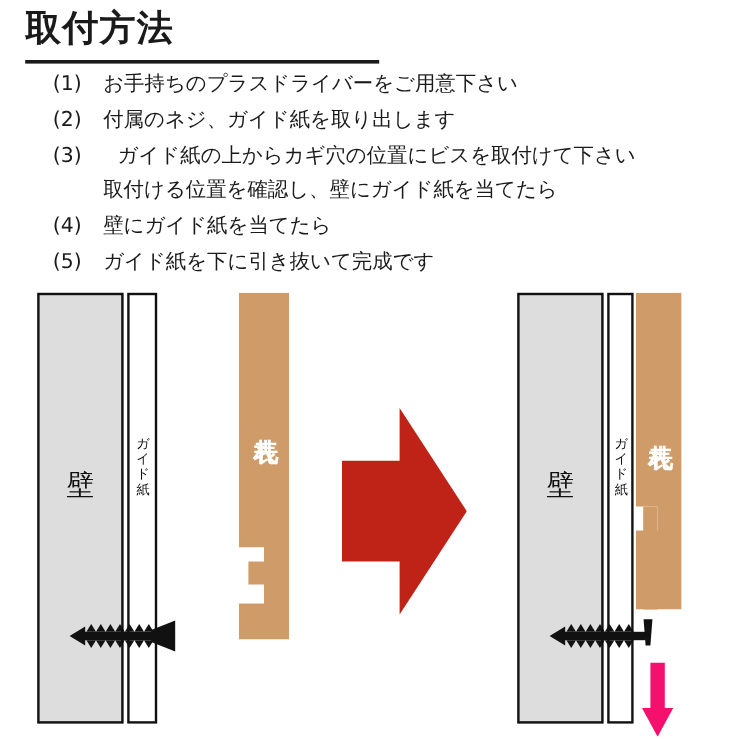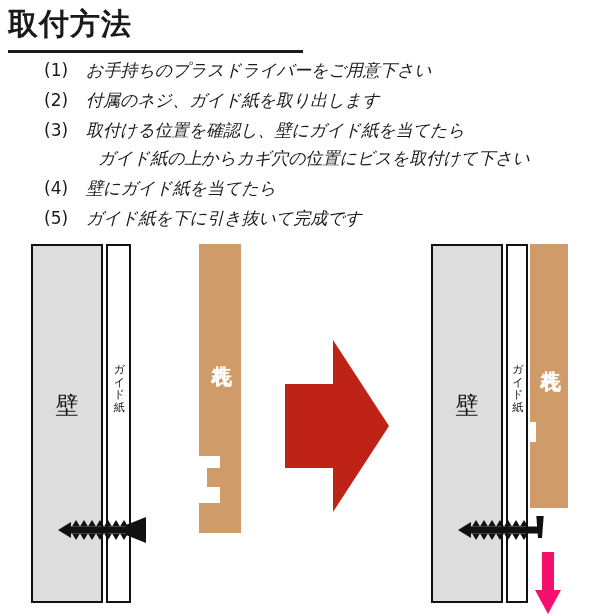--- a/index.html
+++ b/index.html
@@ -12,21 +12,21 @@
     height: 616px;
     position: relative;
     font-family: "DejaVu Sans", "Liberation Sans", sans-serif;
     color: #1a1a1a;
     overflow: hidden;
   }
 
   
   #title-block {
     position: absolute;
-    left: 8px;
+    left: 21px;
     top: 8px;
     width: 300px;
   }
   #title-text {
     font-size: 30px;
     font-weight: bold;
     letter-spacing: 1px;
     line-height: 1.08;
     color: #1a1a1a;
     white-space: nowrap;
@@ -54,21 +54,20 @@
   }
   .step-num {
     width: 42px;
     flex: 0 0 42px;
     font-size: 17px;
     line-height: 28px;
     white-space: nowrap;
   }
   .step-body {
     flex: 1 1 auto;
-    font-style: italic;
   }
   .step-line {
     font-size: 17px;
     line-height: 28px;
     white-space: nowrap;
   }
   .step-line.cont {
     padding-left: 12px;
   }
 
@@ -158,22 +157,22 @@
   <div class="step-row">
     <div class="step-num">(2)</div>
     <div class="step-body">
       <div class="step-line">付属のネジ、ガイド紙を取り出します</div>
     </div>
   </div>
 
   <div class="step-row">
     <div class="step-num">(3)</div>
     <div class="step-body">
+      <div class="step-line cont">ガイド紙の上からカギ穴の位置にビスを取付けて下さい</div>
       <div class="step-line">取付ける位置を確認し、壁にガイド紙を当てたら</div>
-      <div class="step-line cont">ガイド紙の上からカギ穴の位置にビスを取付けて下さい</div>
     </div>
   </div>
 
   <div class="step-row">
     <div class="step-num">(4)</div>
     <div class="step-body">
       <div class="step-line">壁にガイド紙を当てたら</div>
     </div>
   </div>
 

